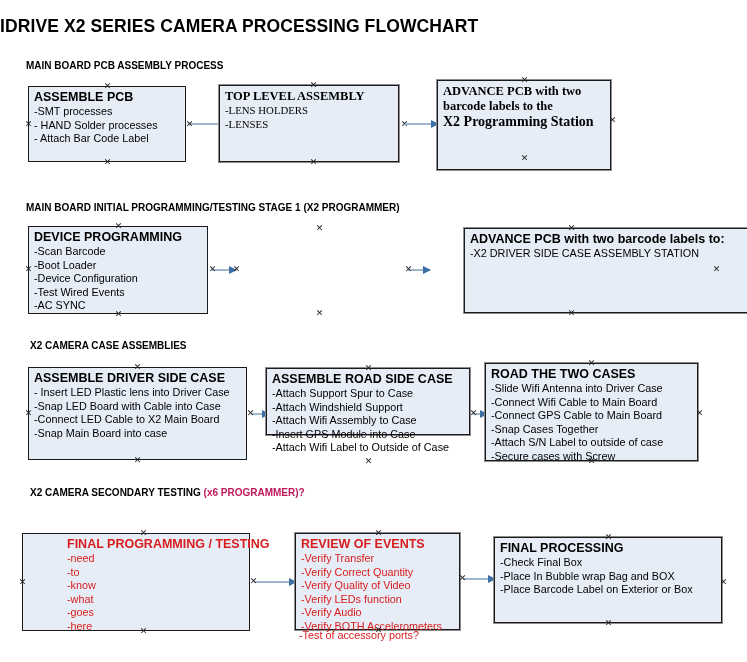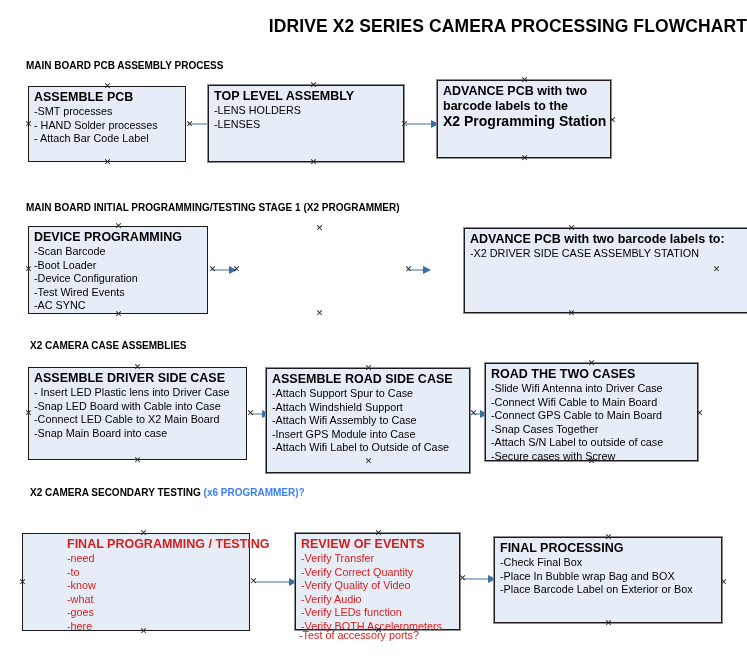--- a/index.html
+++ b/index.html
@@ -13,35 +13,35 @@
     height: 662px;
     background: #ffffff;
     font-family: "Liberation Sans", sans-serif;
     overflow: hidden;
   }
   .doc-title {
     position: absolute;
     left: 0;
     top: 16px;
     width: 747px;
-    text-align: right;
+    text-align: left;
     font-size: 17.5px;
     font-weight: bold;
     color: #000000;
     letter-spacing: 0.1px;
   }
   .section-head {
     position: absolute;
     font-size: 10px;
     font-weight: bold;
     color: #000000;
     white-space: nowrap;
   }
   .section-head .red {
-    color: #3b82f6;
+    color: #be185d;
   }
   .node {
     position: absolute;
     box-sizing: border-box;
     background: #e7edf7;
     border: 1px solid #1a1a1a;
     padding: 3px 4px 2px 5px;
     overflow: visible;
   }
   .node.shadowed {
@@ -125,34 +125,34 @@
     </div>
   </div>
   <div class="handle" style="left:103px; top:82px;">✕</div>
   <div class="handle" style="left:103px; top:158px;">✕</div>
   <div class="handle" style="left:24px; top:120px;">✕</div>
 
   <div class="conn" style="left:188px; top:123px; width:52px;"></div>
   <div class="handle" style="left:185px; top:120px;">✕</div>
   <div class="handle" style="left:240px; top:120px;">✕</div>
 
-  <div class="node shadowed" style="left:208px; top:85px; width:196px; height:77px;">
+  <div class="node shadowed" style="left:219px; top:85px; width:180px; height:77px;font-family:Liberation Serif, serif;">
     <div class="title">TOP LEVEL ASSEMBLY</div>
     <div class="lines">
       <div class="line">-LENS HOLDERS</div>
       <div class="line">-LENSES</div>
     </div>
   </div>
   <div class="handle" style="left:309px; top:81px;">✕</div>
   <div class="handle" style="left:309px; top:158px;">✕</div>
   <div class="handle" style="left:400px; top:120px;">✕</div>
 
   <div class="conn" style="left:405px; top:123px; width:33px;"></div>
 
-  <div class="node shadowed" style="left:437px; top:80px; width:174px; height:78px;">
+  <div class="node shadowed" style="left:437px; top:80px; width:174px; height:90px;font-family:Liberation Serif, serif;">
     <div class="title">ADVANCE PCB with two</div>
     <div class="lines">
       <div class="line" style="font-size:12.5px; font-weight:bold; line-height:15px;">barcode labels to the</div>
       <div class="line" style="font-size:14px; font-weight:bold; line-height:15px;"> X2 Programming Station</div>
     </div>
   </div>
   <div class="handle" style="left:520px; top:76px;">✕</div>
   <div class="handle" style="left:520px; top:154px;">✕</div>
   <div class="handle" style="left:608px; top:116px;">✕</div>
 
@@ -208,21 +208,21 @@
     </div>
   </div>
   <div class="handle" style="left:133px; top:363px;">✕</div>
   <div class="handle" style="left:133px; top:456px;">✕</div>
   <div class="handle" style="left:24px; top:409px;">✕</div>
 
   <div class="conn" style="left:251px; top:413px; width:18px;"></div>
   <div class="handle" style="left:246px; top:409px;">✕</div>
   <div class="handle" style="left:266px; top:409px;">✕</div>
 
-  <div class="node shadowed" style="left:266px; top:368px; width:204px; height:105px;">
+  <div class="node shadowed" style="left:266px; top:368px; width:204px; height:67px;">
     <div class="title">ASSEMBLE ROAD SIDE CASE</div>
     <div class="lines">
       <div class="line">-Attach Support Spur to Case</div>
       <div class="line">-Attach Windshield Support</div>
       <div class="line">-Attach Wifi Assembly to Case</div>
       <div class="line">-Insert GPS Module into Case</div>
       <div class="line">-Attach Wifi Label to Outside of Case</div>
     </div>
   </div>
   <div class="handle" style="left:364px; top:364px;">✕</div>
@@ -268,22 +268,22 @@
   <div class="conn" style="left:254px; top:581px; width:42px;"></div>
   <div class="handle" style="left:249px; top:577px;">✕</div>
   <div class="handle" style="left:293px; top:577px;">✕</div>
 
   <div class="node red-text shadowed" style="left:295px; top:533px; width:165px; height:97px;">
     <div class="title">REVIEW OF EVENTS</div>
     <div class="lines">
       <div class="line">-Verify Transfer</div>
       <div class="line">-Verify Correct Quantity</div>
       <div class="line">-Verify Quality of Video</div>
+      <div class="line">-Verify LEDs function</div>
       <div class="line">-Verify Audio</div>
-      <div class="line">-Verify LEDs function</div>
       <div class="line">-Verify BOTH Accelerometers</div>
     </div>
   </div>
   <div class="overflow-line" style="left:299px; top:629px;">-Test of accessory ports?</div>
   <div class="handle" style="left:374px; top:529px;">✕</div>
   <div class="handle" style="left:374px; top:626px;">✕</div>
 
   <div class="conn" style="left:463px; top:578px; width:32px;"></div>
   <div class="handle" style="left:458px; top:574px;">✕</div>
 

